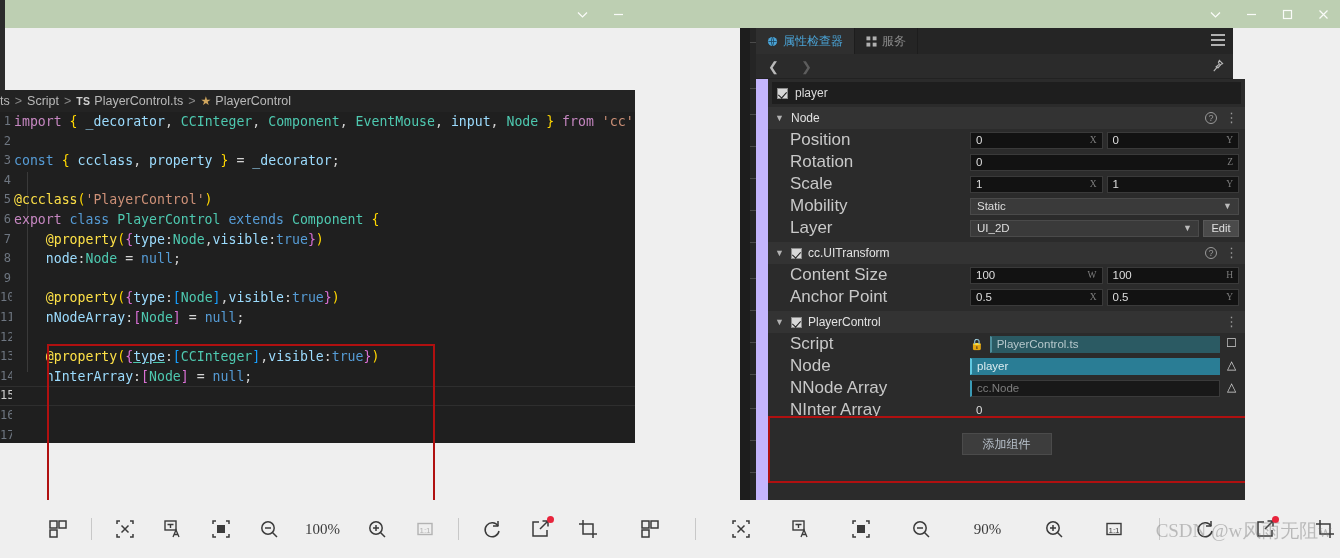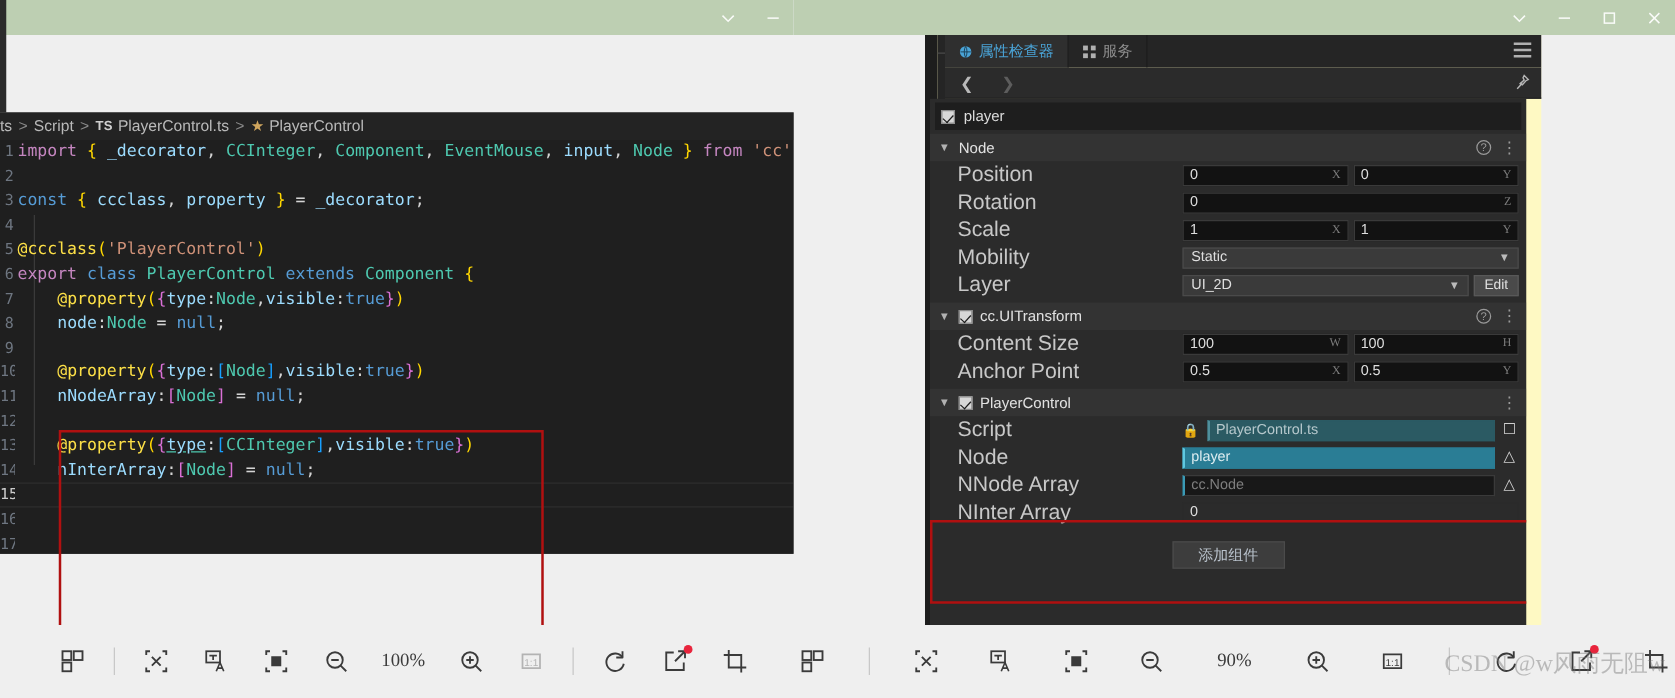--- a/index.html
+++ b/index.html
@@ -88,42 +88,42 @@
                text-align: center; }
   .reddot { position: absolute; right: 1px; top: 2px; width: 7px; height: 7px; border-radius: 50%;
             background: #e8243c; }
 
   
   .right-win { position: absolute; left: 635px; top: 0; width: 705px; height: 558px; background: #efefef; }
   .titlebar-right { position: absolute; left: 0; top: 0; width: 705px; height: 28px; background: #bdcfb2; }
 
   .cocos {
     position: absolute; left: 105px; top: 28px; width: 493px; height: 472px;
-    background: #fef9c3; color: #cccccc; font-size: 12px;
+    background: #c4b5fd; color: #cccccc; font-size: 12px;
   }
   .cocos-sidestrip { position: absolute; left: 0; top: 0; width: 10px; height: 472px; background: #1d1d1d; }
   .cocos-scrollmarks { position: absolute; left: 10px; top: 0; width: 6px; height: 472px; background: #252525; }
   .cocos-scrollmarks i { position: absolute; left: 0; width: 6px; height: 1px; background: #4a4a4a; }
 
   .insp-tabs { position: absolute; left: 16px; top: 0; width: 477px; height: 26px;
                background: #252525; display: flex; align-items: stretch; }
   .insp-tab { display: flex; align-items: center; gap: 5px; padding: 0 11px; font-size: 12px;
               color: #8c8c8c; border-right: 1px solid #1d1d1d; }
   .insp-tab.active { background: #2f2f2f; color: #4aa3d6; }
   .hamburger { position: absolute; right: 8px; top: 6px; width: 14px; height: 12px; }
   .hamburger i { display: block; height: 1.5px; background: #b0b0b0; margin-bottom: 3.5px; }
 
   .insp-nav { position: absolute; left: 16px; top: 26px; width: 477px; height: 25px;
               background: #2b2b2b; display: flex; align-items: center; gap: 22px; padding-left: 12px;
               border-bottom: 1px solid #222; }
   .navarrow { color: #b9b9b9; font-size: 13px; }
   .navarrow.dim { color: #5d5d5d; }
   .pin { position: absolute; right: 9px; top: 5px; color: #b6b6b6; }
 
-  .insp-body { position: absolute; left: 4px; top: 51px; width: 477px; height: 421px; background: #2b2b2b;
+  .insp-body { position: absolute; left: 28px; top: 51px; width: 477px; height: 421px; background: #2b2b2b;
                overflow: hidden; }
 
   .name-row { height: 22px; background: #1e1e1e; display: flex; align-items: center; gap: 7px;
               padding-left: 5px; margin: 3px 4px 0 4px; }
   .cb { width: 11px; height: 11px; border: 1px solid #8b8b8b; background: #d7d7d7; position: relative;
         flex: 0 0 auto; }
   .cb:after { content: ""; position: absolute; left: 2px; top: 1px; width: 4px; height: 7px;
               border: solid #1b1b1b; border-width: 0 1.6px 1.6px 0; transform: rotate(42deg); }
   .name-row .txt { color: #dcdcdc; font-size: 12px; }
 

